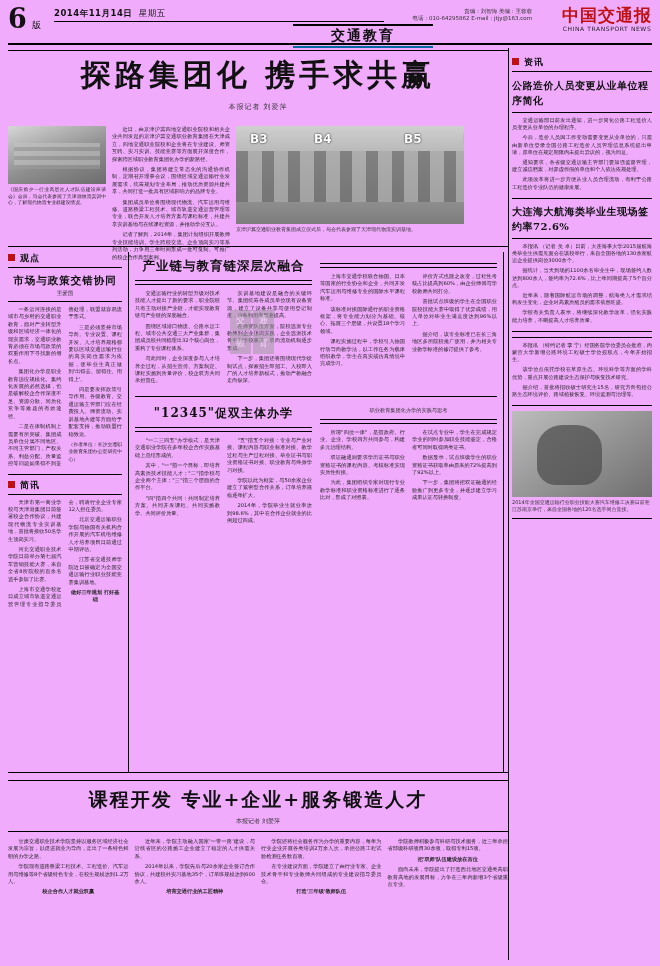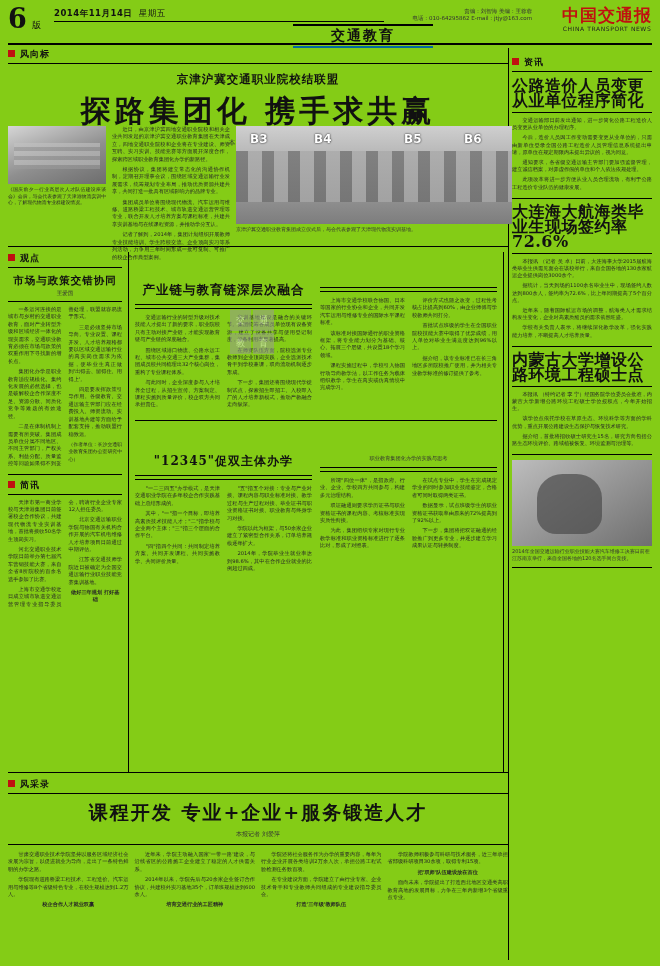--- a/index.html
+++ b/index.html
@@ -3,21 +3,21 @@
 <meta charset="utf-8">
 <style>
   html,body{margin:0;padding:0;}
   body{
     width:660px;height:966px;
     background:#ffffff;
     font-family:"DejaVu Sans","Liberation Sans",sans-serif;
     color:#111;
     overflow:hidden;
   }
-  .page{position:relative;width:660px;height:966px;background:#84cc16;}
+  .page{position:relative;width:660px;height:966px;background:#f0abfc;}
 
   
   .masthead{position:absolute;left:8px;top:6px;width:644px;height:36px;}
   .pagenum{position:absolute;left:0;top:0;width:42px;height:32px;}
   .pagenum .big{font-family:"DejaVu Serif","Liberation Serif",serif;font-size:27px;font-weight:bold;line-height:26px;}
   .pagenum .small{font-size:9px;line-height:9px;}
   .datebar{position:absolute;left:46px;top:2px;font-size:8.5px;letter-spacing:.5px;}
   .datebar b{font-weight:bold;}
   .rule-top{position:absolute;left:46px;top:15px;width:330px;height:1px;background:#000;}
   .section-title{
@@ -66,35 +66,35 @@
   .mid{position:absolute;left:0;top:204px;width:500px;height:520px;}
   .mid .lcol{position:absolute;left:0;top:0;width:114px;height:520px;}
   .mid .mcol{position:absolute;left:120px;top:0;width:376px;height:520px;border-left:1px solid #000;border-right:1px solid #000;box-sizing:border-box;padding:0 6px;}
   .box-title{text-align:center;font-family:"DejaVu Serif","Liberation Serif",serif;font-weight:bold;}
   .sub-h{font-size:12.5px;letter-spacing:1px;}
   .sub-h2{font-size:12px;letter-spacing:1px;}
   .hr-thin{height:1px;background:#000;margin:4px 0;}
   .hr-dbl{height:3px;border-top:1px solid #000;border-bottom:1px solid #000;margin:5px 0;}
 
   .two-up{display:flex;gap:8px;}
-  .two-up > div{flex:1;margin-top:24px;}
+  .two-up > div{flex:1;}
   .cols2{column-count:2;column-gap:7px;}
   .cols4{column-count:4;column-gap:6px;}
 
   
   .wm{position:absolute;left:222px;top:262px;width:46px;height:46px;opacity:.5;}
   .wm div{position:absolute;width:21px;height:21px;background:#9a9a9a;font-size:9px;color:#fff;text-align:center;line-height:21px;}
 
   
   .bottom{position:absolute;left:0;top:730px;width:500px;height:232px;}
   .bh{text-align:center;font-family:"DejaVu Serif","Liberation Serif",serif;font-size:19px;font-weight:bold;letter-spacing:2px;margin-top:6px;}
 
   
   .rail-item{margin-bottom:7px;}
-  .rail-h{font-family:"DejaVu Serif","Liberation Serif",serif;font-size:16px;font-weight:bold;line-height:15px;letter-spacing:.5px;}
+  .rail-h{font-family:"DejaVu Serif","Liberation Serif",serif;font-size:10px;font-weight:bold;line-height:15px;letter-spacing:.5px;}
   .rail-b{font-size:5.2px;line-height:7.2px;text-align:justify;color:#262626;}
   .rail-b p{margin:0 0 3px 0;text-indent:2em;}
   .rail-rule{height:1px;background:#000;margin:5px 0;}
   .ph-portrait{height:86px;background:linear-gradient(145deg,#bdbdbd,#6f6f6f);position:relative;}
   .ph-portrait:after{content:"";position:absolute;left:18%;top:16%;width:46%;height:70%;border-radius:40% 40% 30% 30%;background:#4a4a4a;opacity:.7;}
   .rail-cap{font-size:5px;line-height:7px;color:#333;margin-top:2px;}
   .tiny{font-size:5px;line-height:7px;}
 </style>
 </head>
 <body>
@@ -121,42 +121,40 @@
       <div class="en">CHINA TRANSPORT NEWS</div>
     </div>
   </div>
   <div class="masthead-rule"></div>
 
   <div class="vert-div"></div>
 
   <div class="left-zone">
 
     <div class="topstory">
-      <div class="flag">风向标</div>
       <div class="flag-rule"></div>
 
-      <div class="shoulder">京津沪冀交通职业院校结联盟</div>
       <div class="headline">探路集团化  携手求共赢</div>
       <div class="byline">本报记者  刘爱萍</div>
 
       <div class="ts-body">
 
         <div style="position:absolute;left:0;top:0;width:98px;">
           <div class="photo ph-street" style="height:58px;"></div>
           <div class="colText" style="margin-top:3px;font-size:4.8px;line-height:6.6px;">《国庆前夕一行业高层次人才队伍建设座谈会》会后，与会代表参观了天津港物流实训中心，了解现代物流专业群建设情况。</div>
         </div>
 
         <div style="position:absolute;left:104px;top:0;width:118px;" class="colText">
           <p>近日，由京津沪冀四地交通职业院校和相关企业共同发起的京津沪冀交通职业教育集团在天津成立，四地交通职业院校和企业将在专业建设、师资互聘、实习实训、技能竞赛等方面展开深度合作，探索跨区域职业教育集团化办学的新路径。</p>
           <p>根据协议，集团将建立常态化的沟通协作机制，定期召开理事会议，围绕区域交通运输行业发展需求，统筹规划专业布局，推动优质资源共建共享，共同打造一批具有区域影响力的品牌专业。</p>
           <p>集团成员单位将围绕现代物流、汽车运用与维修、道路桥梁工程技术、城市轨道交通运营管理等专业，联合开发人才培养方案与课程标准，共建共享实训基地与在线课程资源，并推动学分互认。</p>
           <p>记者了解到，2014年，集团计划组织开展教师专业技能培训、学生跨校交流、企业顶岗实习等系列活动，力争用三年时间形成一批可复制、可推广的校企合作典型案例。</p>
         </div>
 
-        <div style="position:absolute;left:228px;top:0;width:276px;">
+        <div style="position:absolute;left:228px;top:0;width:228px;">
           <div class="photo ph-warehouse" style="height:98px;">
             <span class="rackcode" style="left:14px;">B3</span>
             <span class="rackcode" style="left:78px;">B4</span>
             <span class="rackcode" style="left:168px;">B5</span>
             <span class="rackcode" style="left:228px;">B6</span>
           </div>
           <div class="tiny" style="margin-top:2px;color:#333;">京津沪冀交通职业教育集团成立仪式后，与会代表参观了天津现代物流实训基地。</div>
         </div>
       </div>
     </div>
@@ -256,21 +254,20 @@
     <div class="wm">
       <div style="left:0;top:0;">交</div>
       <div style="left:23px;top:0;">通</div>
       <div style="left:0;top:23px;">教</div>
       <div style="left:23px;top:23px;">育</div>
     </div>
 
     <div style="position:absolute;left:0;top:724px;width:500px;height:1px;background:#000;"></div>
 
     <div class="bottom">
-      <div class="flag">风采录</div>
       <div class="flag-rule"></div>
       <div class="bh">课程开发  专业+企业+服务锻造人才</div>
       <div style="text-align:center;font-size:6px;margin-top:4px;color:#333;">本报记者  刘爱萍</div>
       <div style="height:1px;background:#000;margin:5px 0 6px;"></div>
 
       <div class="colText cols4" style="height:170px;">
         <p>甘肃交通职业技术学院坚持以服务区域经济社会发展为宗旨，以促进就业为导向，走出了一条特色鲜明的办学之路。</p>
         <p>学院现有道路桥梁工程技术、工程造价、汽车运用与维修等8个省级特色专业，在校生规模达到1.2万人。</p>
         <p style="text-indent:0;text-align:center;font-weight:bold;">校企合作人才就业双赢</p>
         <p>近年来，学院主动融入国家'一带一路'建设，与沿线省区的公路施工企业建立了稳定的人才供需关系。</p>
@@ -310,21 +307,20 @@
         <p>本报讯  （记者  吴  卓）日前，大连海事大学2015届航海类毕业生供需见面会在该校举行，来自全国各地的130余家航运企业提供岗位3000余个。</p>
         <p>据统计，当天到场的1100余名毕业生中，现场签约人数达到800余人，签约率为72.6%，比上年同期提高了5个百分点。</p>
         <p>近年来，随着国际航运市场的调整，航海类人才需求结构发生变化，企业对高素质船员的需求依然旺盛。</p>
         <p>学校有关负责人表示，将继续深化教学改革，强化实践能力培养，不断提高人才培养质量。</p>
       </div>
     </div>
 
     <div class="rail-rule"></div>
 
     <div class="rail-item">
-      <div class="rail-h">内蒙古大学增设公路环境工程硕士点</div>
       <div class="hr-thin"></div>
       <div class="rail-b">
         <p>本报讯  （特约记者  李  宁）经国务院学位委员会批准，内蒙古大学新增公路环境工程硕士学位授权点，今年开始招生。</p>
         <p>该学位点依托学校在草原生态、环境科学等方面的学科优势，重点开展公路建设生态保护与恢复技术研究。</p>
         <p>据介绍，首批将招收硕士研究生15名，研究方向包括公路生态环境评价、路域植被恢复、环境监测与治理等。</p>
       </div>
     </div>
 
     <div class="rail-rule"></div>
 

